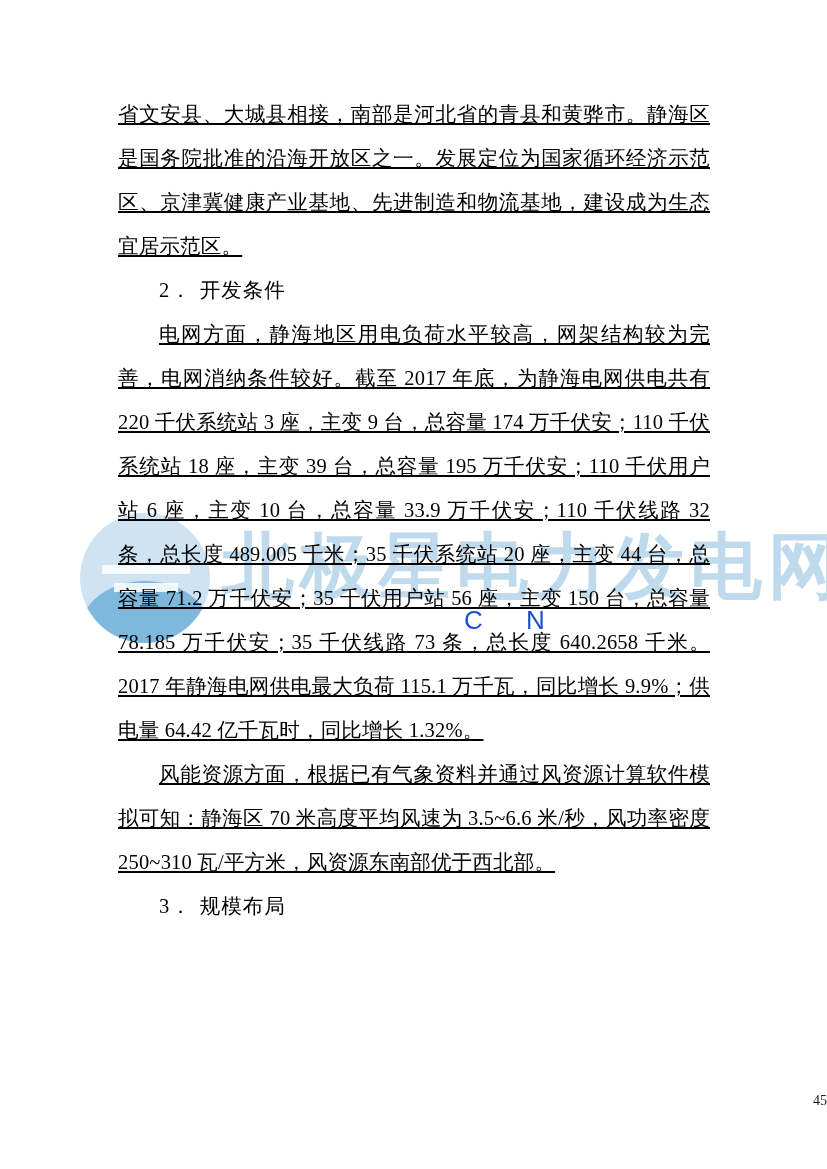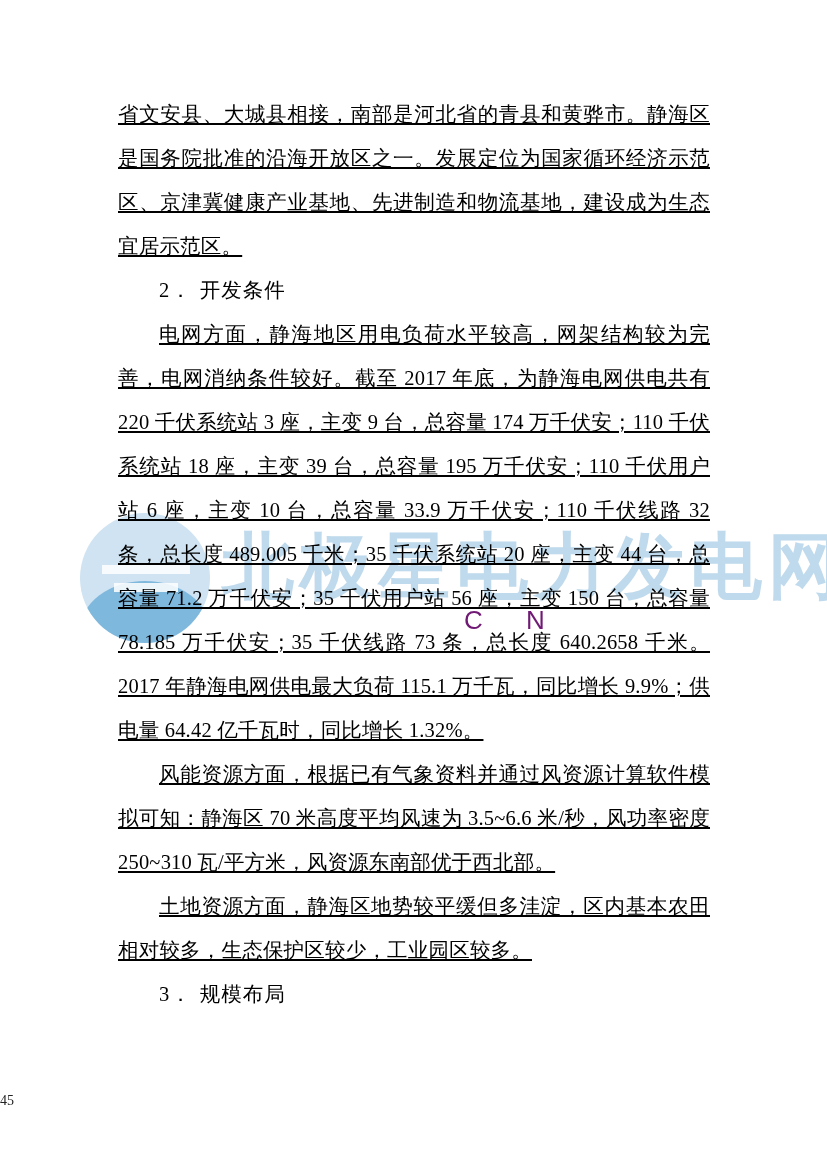--- a/index.html
+++ b/index.html
@@ -68,21 +68,21 @@
     font-family: "Liberation Serif", "DejaVu Serif", serif;
     white-space: nowrap;
     opacity: 0.9;
   }
   .wm-sub {
     position: absolute;
     left: 392px;
     top: 100px;
     font-size: 26px;
     letter-spacing: 18px;
-    color: #701a75;
+    color: #1d4ed8;
     font-family: "Liberation Sans", sans-serif;
     white-space: nowrap;
   }
   .content {
     position: absolute;
     left: 118px;
     top: 92px;
     width: 592px;
     z-index: 2;
   }
@@ -103,21 +103,21 @@
     font-weight: normal;
     text-indent: 2em;
     letter-spacing: 1px;
   }
   .heading .num { margin-right: 8px; }
   .footer-page {
     position: absolute;
     left: 0;
     top: 1093px;
     width: 827px;
-    text-align: left;
+    text-align: right;
     font-size: 14px;
     color: #222;
     font-family: "Liberation Serif", "DejaVu Serif", serif;
     z-index: 2;
   }
 </style>
 </head>
 <body>
 
 <div class="page">
@@ -137,21 +137,20 @@
     <p>省文安县、大城县相接，南部是河北省的青县和黄骅市。静海区是国务院批准的沿海开放区之一。发展定位为国家循环经济示范区、京津冀健康产业基地、先进制造和物流基地，建设成为生态宜居示范区。</p>
 
     <div class="heading">
       <span class="num">2．</span><span>开发条件</span>
     </div>
 
     <p class="indent">电网方面，静海地区用电负荷水平较高，网架结构较为完善，电网消纳条件较好。截至 2017 年底，为静海电网供电共有 220 千伏系统站 3 座，主变 9 台，总容量 174 万千伏安；110 千伏系统站 18 座，主变 39 台，总容量 195 万千伏安；110 千伏用户站 6 座，主变 10 台，总容量 33.9 万千伏安；110 千伏线路 32 条，总长度 489.005 千米；35 千伏系统站 20 座，主变 44 台，总容量 71.2 万千伏安；35 千伏用户站 56 座，主变 150 台，总容量 78.185 万千伏安；35 千伏线路 73 条，总长度 640.2658 千米。2017 年静海电网供电最大负荷 115.1 万千瓦，同比增长 9.9%；供电量 64.42 亿千瓦时，同比增长 1.32%。</p>
 
     <p class="indent">风能资源方面，根据已有气象资料并通过风资源计算软件模拟可知：静海区 70 米高度平均风速为 3.5~6.6 米/秒，风功率密度 250~310 瓦/平方米，风资源东南部优于西北部。</p>
 
-    <p class="indent">土地资源方面，静海区地势较平缓但多洼淀，区内基本农田相对较多，生态保护区较少，工业园区较多。</p>
 
     <div class="heading">
       <span class="num">3．</span><span>规模布局</span>
     </div>
 
 
   </div>
 
   <div class="footer-page">45</div>
 

